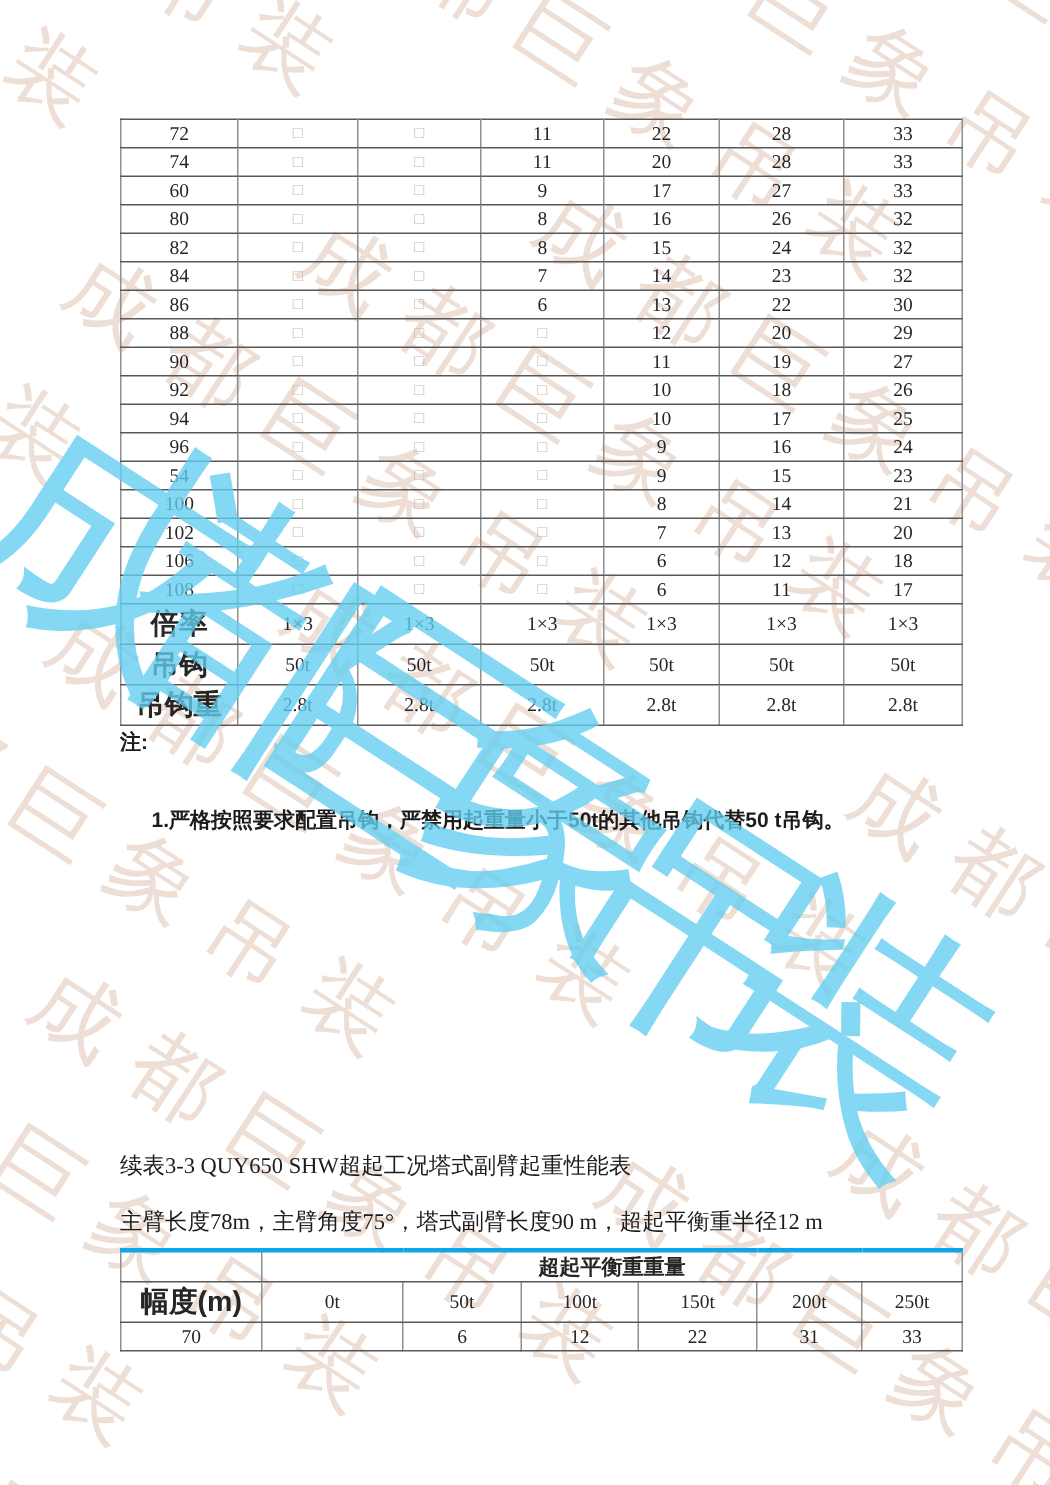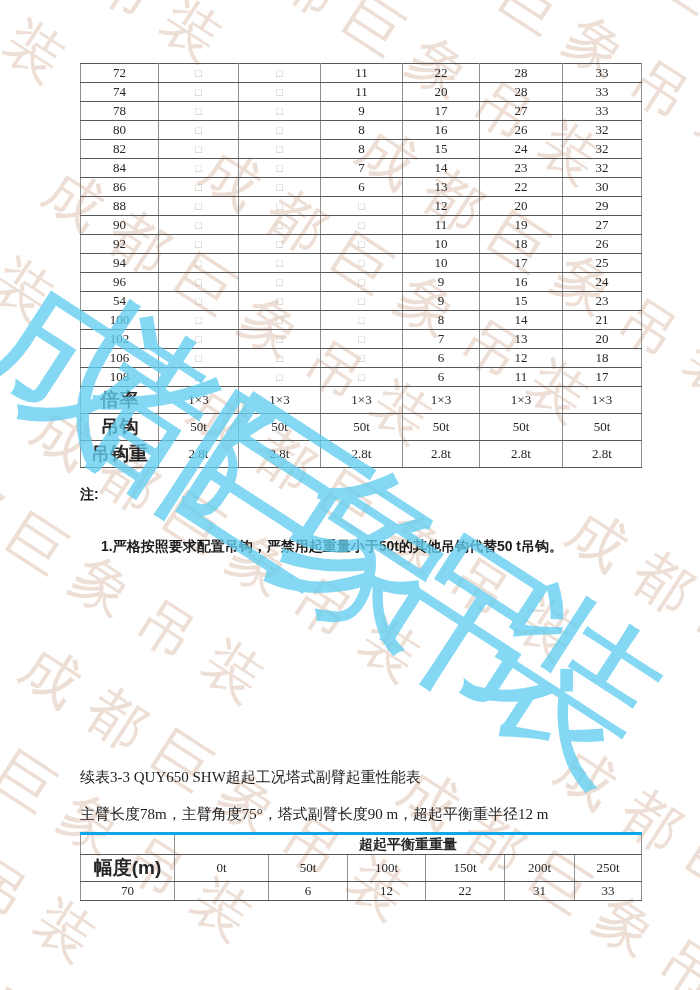--- a/index.html
+++ b/index.html
@@ -20,21 +20,21 @@
   .wm-main{position:absolute;left:48px;top:243px;z-index:5;font-size:176px;letter-spacing:-58px;
            line-height:1;white-space:nowrap;opacity:.78;transform:rotate(33deg);
            transform-origin:0 0;pointer-events:none;
            font-family:"Liberation Serif","DejaVu Serif",serif;}
 
   
   table{border-collapse:collapse;position:absolute;table-layout:fixed;z-index:1;}
   td{padding:0;text-align:center;vertical-align:middle;color:#262626;font-size:13px;
      border-left:1px solid #8f8f8f;border-right:1px solid #8f8f8f;
      border-top:1px solid #585858;border-bottom:1px solid #585858;}
-  .t1{left:80px;top:63px;width:561px;border-radius:26px;}
+  .t1{left:80px;top:79px;width:561px;border-radius:26px;}
   .t1 td{height:18px;}
   td.hdr{font-family:"Liberation Sans","DejaVu Sans",sans-serif;font-weight:bold;font-size:19px;}
   td.ph{color:#c3bbb1;font-size:11px;}
   .t2{left:80px;top:832px;width:561px;border-top:3px solid #0ea5e9;}
   .t2 td{height:18px;}
   .t2 td.merged{font-family:"Liberation Sans","DejaVu Sans",sans-serif;font-weight:bold;
                 font-size:14px;height:19px;}
 
   
   .txt{position:absolute;z-index:1;color:#1c1c1c;white-space:nowrap;}
@@ -98,21 +98,21 @@
         <tr>
           <td class="">74</td>
           <td class="ph">□</td>
           <td class="ph">□</td>
           <td>11</td>
           <td>20</td>
           <td>28</td>
           <td>33</td>
         </tr>
         <tr>
-          <td class="">78</td>
+          <td class="">60</td>
           <td class="ph">□</td>
           <td class="ph">□</td>
           <td>9</td>
           <td>17</td>
           <td>27</td>
           <td>33</td>
         </tr>
         <tr>
           <td class="">80</td>
           <td class="ph">□</td>

